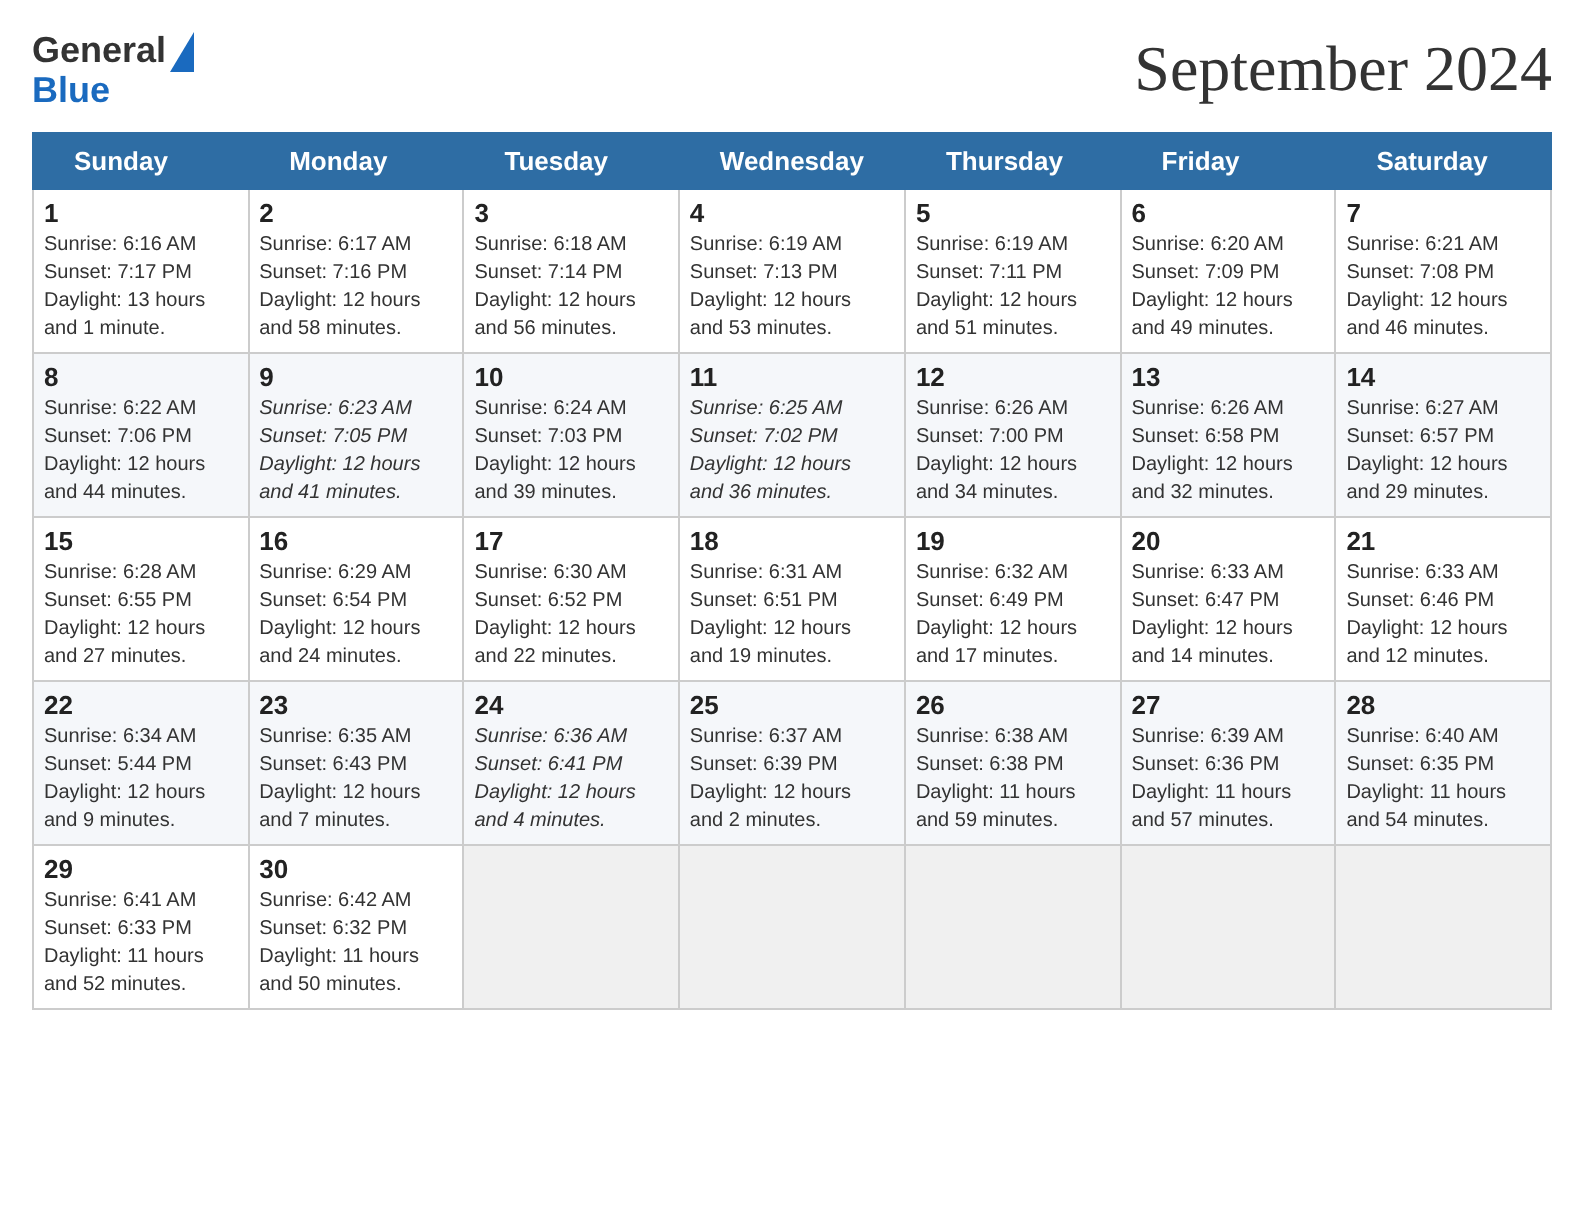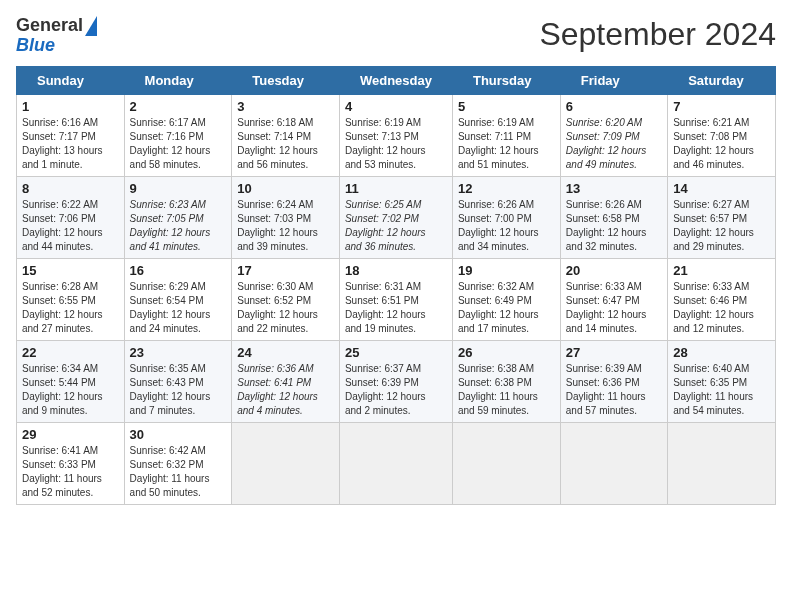--- a/index.html
+++ b/index.html
@@ -23,31 +23,31 @@
     }
     .logo-text-general {
       font-size: 18px;
       font-weight: bold;
       color: #333;
     }
     .logo-text-blue {
       font-size: 18px;
       font-weight: bold;
       color: #1a6abf;
-      font-style: italic;
     }
     .logo-triangle {
       width: 0;
       height: 0;
       border-left: 12px solid transparent;
       border-bottom: 20px solid #1a6abf;
       margin-left: 2px;
     }
     .title-area {
       text-align: right;
+      font-family: Liberation Serif, serif;
     }
     .month-title {
       font-size: 32px;
       font-weight: normal;
       color: #333;
     }
     .location-title {
       font-size: 14px;
       color: #555;
     }
@@ -154,21 +154,21 @@
         </td>
         <td>
           <span class="day-number">5</span>
           <div class="day-info" style="white-space: pre-line;">Sunrise: 6:19 AM
 Sunset: 7:11 PM
 Daylight: 12 hours
 and 51 minutes.</div>
         </td>
         <td>
           <span class="day-number">6</span>
-          <div class="day-info" style="white-space: pre-line; font-style: italic;">Sunrise: 6:20 AM
+          <div class="day-info" style="white-space: pre-line;">Sunrise: 6:20 AM
 Sunset: 7:09 PM
 Daylight: 12 hours
 and 49 minutes.</div>
         </td>
         <td>
           <span class="day-number">7</span>
           <div class="day-info" style="white-space: pre-line;">Sunrise: 6:21 AM
 Sunset: 7:08 PM
 Daylight: 12 hours
 and 46 minutes.</div>

